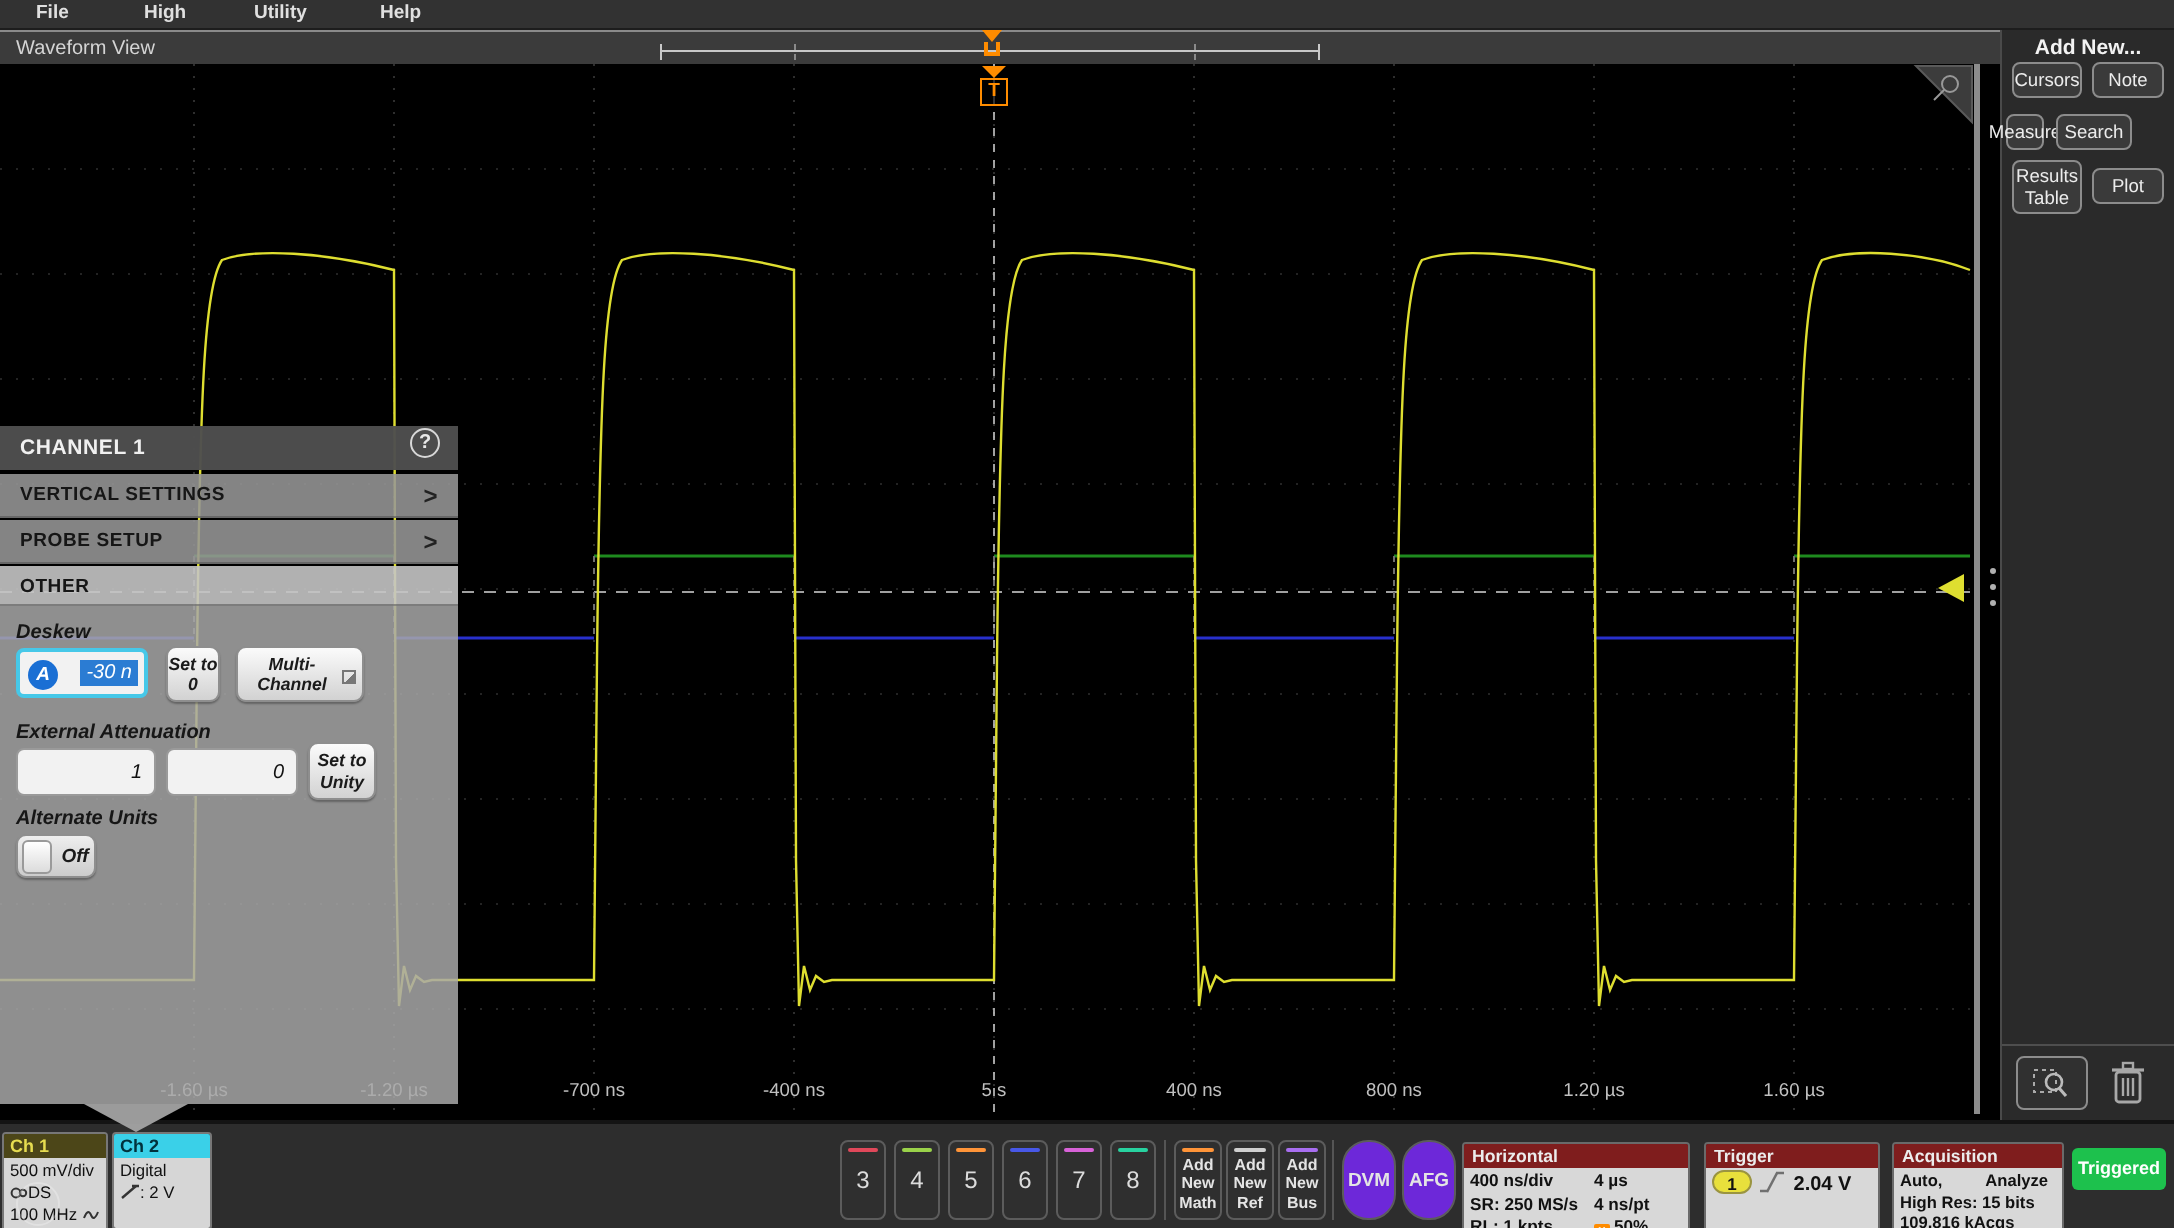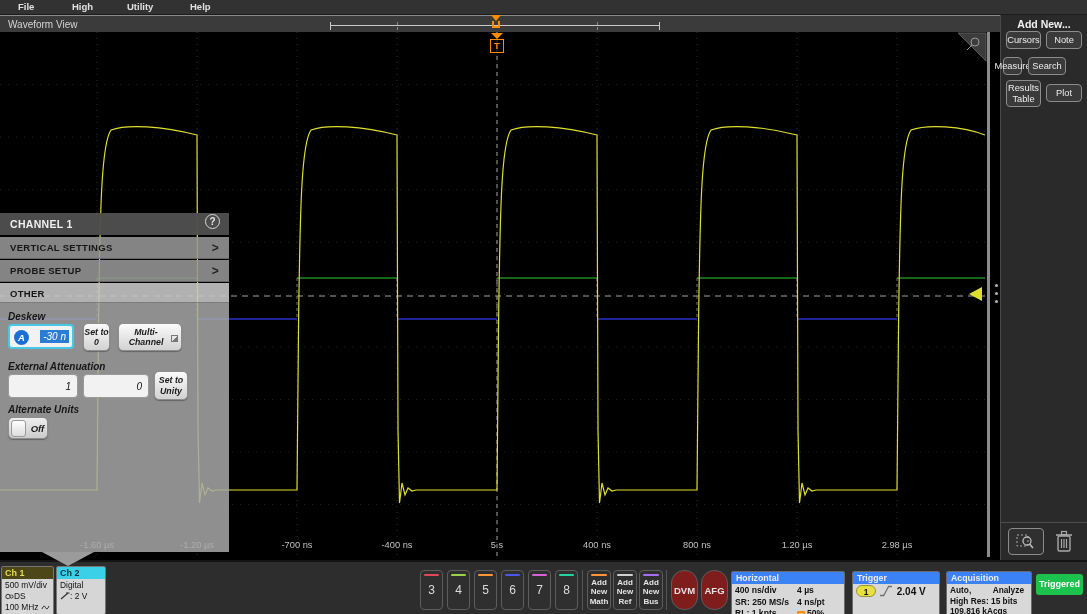--- a/index.html
+++ b/index.html
@@ -62,24 +62,24 @@
 
   
   .bottombar{position:absolute;left:0;top:560px;width:1087px;height:54px;background:#2d2d2d;border-top:2px solid #141414;}
   .badge{position:absolute;top:4px;border:1px solid #777;border-radius:2px;overflow:hidden;}
   .badge .bhead{height:12px;font-size:9px;font-weight:700;line-height:12px;padding-left:3px;}
   .badge .bbody{background:#d6d6d6;color:#111;font-size:8.4px;line-height:1.3;padding:1px 3px 2px;}
   .numbtn{position:absolute;top:8px;width:23px;height:40px;background:#2f2f2f;border:1px solid #5c5c5c;border-radius:4px;color:#dcdcdc;font-size:12px;display:flex;align-items:center;justify-content:center;}
   .cline{position:absolute;left:3px;top:3px;width:15px;height:2px;border-radius:1px;}
   .addbtn{position:absolute;top:8px;width:24px;height:40px;background:#2f2f2f;border:1px solid #5c5c5c;border-radius:4px;color:#e4e4e4;font-size:8px;font-weight:700;display:flex;align-items:center;justify-content:center;text-align:center;line-height:1.2;padding-top:4px;}
   .addbtn .cline{width:16px;}
-  .miscbtn{position:absolute;top:8px;width:27px;height:40px;background:#7f1d1d;border:1px solid #5c5c5c;border-radius:13px;color:#e4e4e4;font-size:9.5px;font-weight:700;display:flex;align-items:center;justify-content:center;}
+  .miscbtn{position:absolute;top:8px;width:27px;height:40px;background:#6d28d9;border:1px solid #5c5c5c;border-radius:13px;color:#e4e4e4;font-size:9.5px;font-weight:700;display:flex;align-items:center;justify-content:center;}
   .vsep{position:absolute;top:8px;width:1px;height:40px;background:#555;}
   .panel{position:absolute;top:9px;border:1px solid #6a6a6a;border-radius:2px;overflow:hidden;}
-  .panel .phead{height:12px;background:#3b82f6;color:#ececec;font-size:8.8px;font-weight:700;line-height:12px;padding-left:4px;}
+  .panel .phead{height:12px;background:#7f1d1d;color:#ececec;font-size:8.8px;font-weight:700;line-height:12px;padding-left:4px;}
   .panel .pbody{background:#d8d8d8;color:#111;font-size:8.6px;font-weight:700;padding:1px 3px 2px;}
   .prow{display:flex;line-height:1.35;}
   .prow .c1{width:62px;}
   .trig-badge{display:inline-block;width:20px;height:12px;background:#e8e03c;border:1px solid #9a9440;border-radius:7px;font-size:8.5px;font-weight:700;color:#111;text-align:center;line-height:12px;}
   .status-badge{position:absolute;left:1036px;top:12px;width:47px;height:21px;border-radius:3px;color:#fff;font-size:9px;font-weight:700;text-align:center;line-height:21px;}
   .exp-icon{display:inline-block;width:8px;height:8px;background:#ff8c00;border-radius:1px;color:#fff;font-size:6.5px;font-weight:700;text-align:center;line-height:8px;margin-right:2px;vertical-align:-1px;}
 </style>
 </head>
 <body>
 
@@ -154,21 +154,21 @@
       </svg>
     <div id="xticks">
         <span class="xtick" style="left: 65px;">-1.60 µs</span>
         <span class="xtick" style="left: 165px;">-1.20 µs</span>
         <span class="xtick" style="left: 265px;">-700 ns</span>
         <span class="xtick" style="left: 365px;">-400 ns</span>
         <span class="xtick" style="left: 465px;">5 s</span>
         <span class="xtick" style="left: 565px;">400 ns</span>
         <span class="xtick" style="left: 665px;">800 ns</span>
         <span class="xtick" style="left: 765px;">1.20 µs</span>
-        <span class="xtick" style="left: 865px;">2.98 µs</span>
+        <span class="xtick" style="left: 865px;">1.60 µs</span>
       </div>
     <div class="trig-tri"></div>
     <div class="trig-flag">T</div>
     <div class="rail"></div>
     <div class="rail-handle">
       <i style="top:2px"></i>
         <i style="top:10px"></i>
         <i style="top:18px"></i>
     </div>
   </div>

